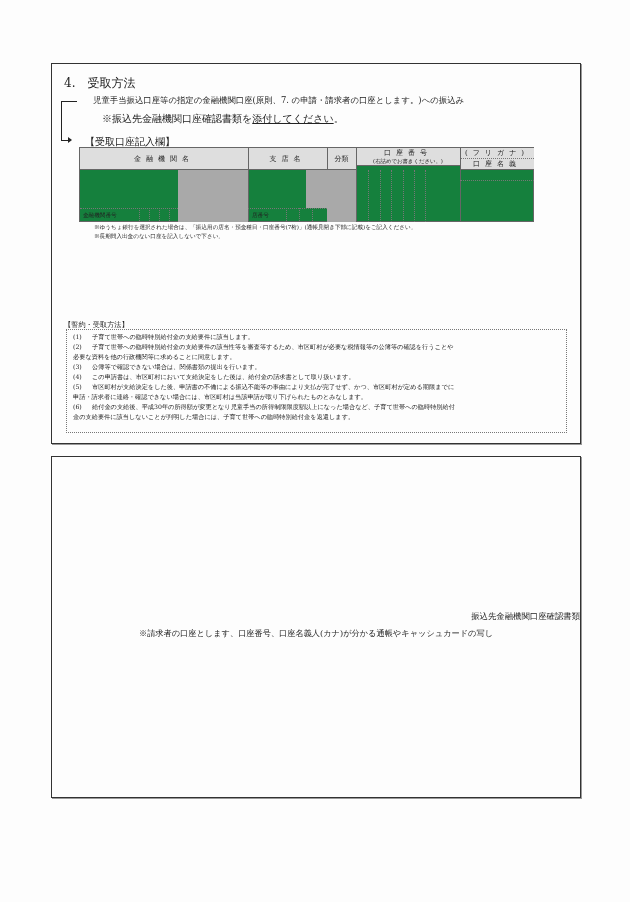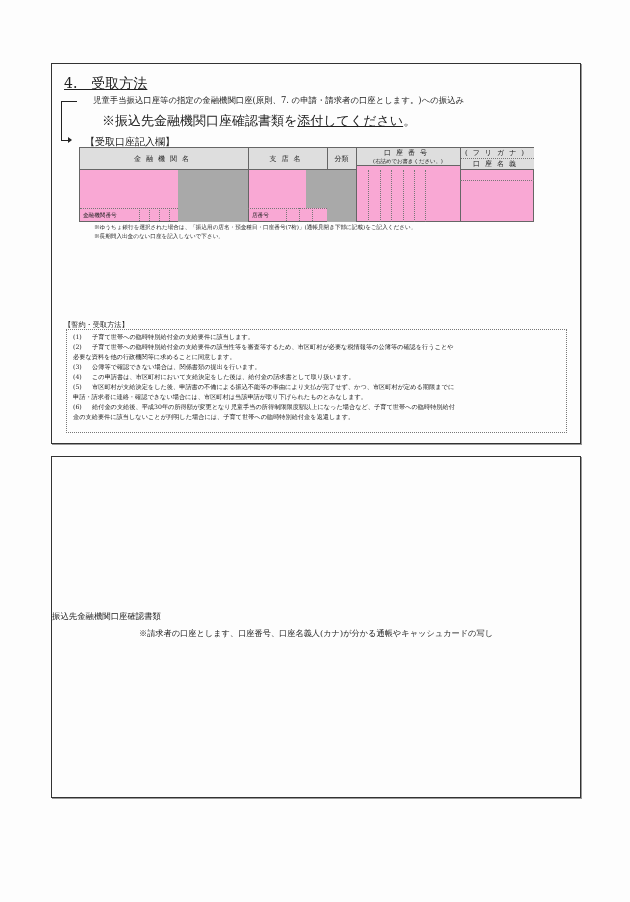--- a/index.html
+++ b/index.html
@@ -15,49 +15,49 @@
       position: absolute;
       border: 1.5px solid #333;
       box-shadow: 1px 1px 0 #999;
       background: #fdfdfd;
       box-sizing: border-box;
     }
     #box1 { left: 51px; top: 63px; width: 530px; height: 381px; }
     #box2 { left: 51px; top: 456px; width: 530px; height: 342px; }
 
     .abs { position: absolute; white-space: nowrap; }
-    .section-title { left: 12px; top: 11px; font-size: 14px; text-decoration: underline; }
+    .section-title { left: 12px; top: 11px; font-size: 12px; }
     .line1 { left: 41px; top: 31px; font-size: 8.4px; }
-    .line2 { left: 50px; top: 48px; font-size: 13px; }
+    .line2 { left: 50px; top: 48px; font-size: 10px; }
     .line2 u { text-decoration: underline; }
 
     .bracket-h { position: absolute; left: 9px; top: 37px; width: 16px; height: 0; border-top: 1px solid #222; }
     .bracket-v { position: absolute; left: 9px; top: 37px; width: 0; height: 40px; border-left: 1px solid #222; }
     .bracket-a { position: absolute; left: 9px; top: 76px; width: 9px; height: 0; border-top: 1px solid #222; }
     .bracket-tip { position: absolute; left: 16px; top: 73px; width: 0; height: 0;
       border-top: 3px solid transparent; border-bottom: 3px solid transparent; border-left: 4px solid #222; }
     .table-label { left: 33px; top: 71px; font-size: 10px; }
 
     
-    .tbl { position: absolute; left: 27px; top: 83px; width: 455px; height: 75px; border: 1px solid #666; box-sizing: border-box; background: #f9a8d4; }
+    .tbl { position: absolute; left: 27px; top: 83px; width: 455px; height: 75px; border: 1px solid #666; box-sizing: border-box; background: #15803d; }
     .cell { position: absolute; box-sizing: border-box; }
     .hdr { background: #dedede; border-bottom: 1px solid #666; display: flex; align-items: center; justify-content: center; font-size: 7px; letter-spacing: 5px; }
     .vline { position: absolute; top: 0; bottom: 0; width: 0; border-left: 1px solid #666; }
     .gray { background: #a9a9a9; }
     .dotv { position: absolute; width: 0; border-left: 1px dotted #777; }
     .doth { position: absolute; height: 0; border-top: 1px dotted #777; }
     .small { font-size: 5.4px; letter-spacing: 0; }
     .note { font-size: 5.6px; }
 
     .agree-title { left: 12px; top: 256px; font-size: 7.2px; }
     .agree-box { position: absolute; left: 14px; top: 265px; width: 501px; height: 104px; border: 1px dotted #777; box-sizing: border-box; }
     .agree-item { position: absolute; left: 6px; font-size: 6.2px; white-space: nowrap; }
     .agree-item .num { display: inline-block; width: 19px; }
 
-    .b2-title { left: 0; right: 0; top: 154px; text-align: left; font-size: 8.4px; }
+    .b2-title { left: 0; right: 0; top: 154px; text-align: right; font-size: 8.4px; }
     .b2-sub { left: 0; right: 0; top: 171px; text-align: center; font-size: 8.2px; }
   </style>
 </head>
 <body>
 
 <div id="box1" class="box">
   <div class="abs section-title">4.　受取方法</div>
 
   <div class="bracket-h"></div>
   <div class="bracket-v"></div>

